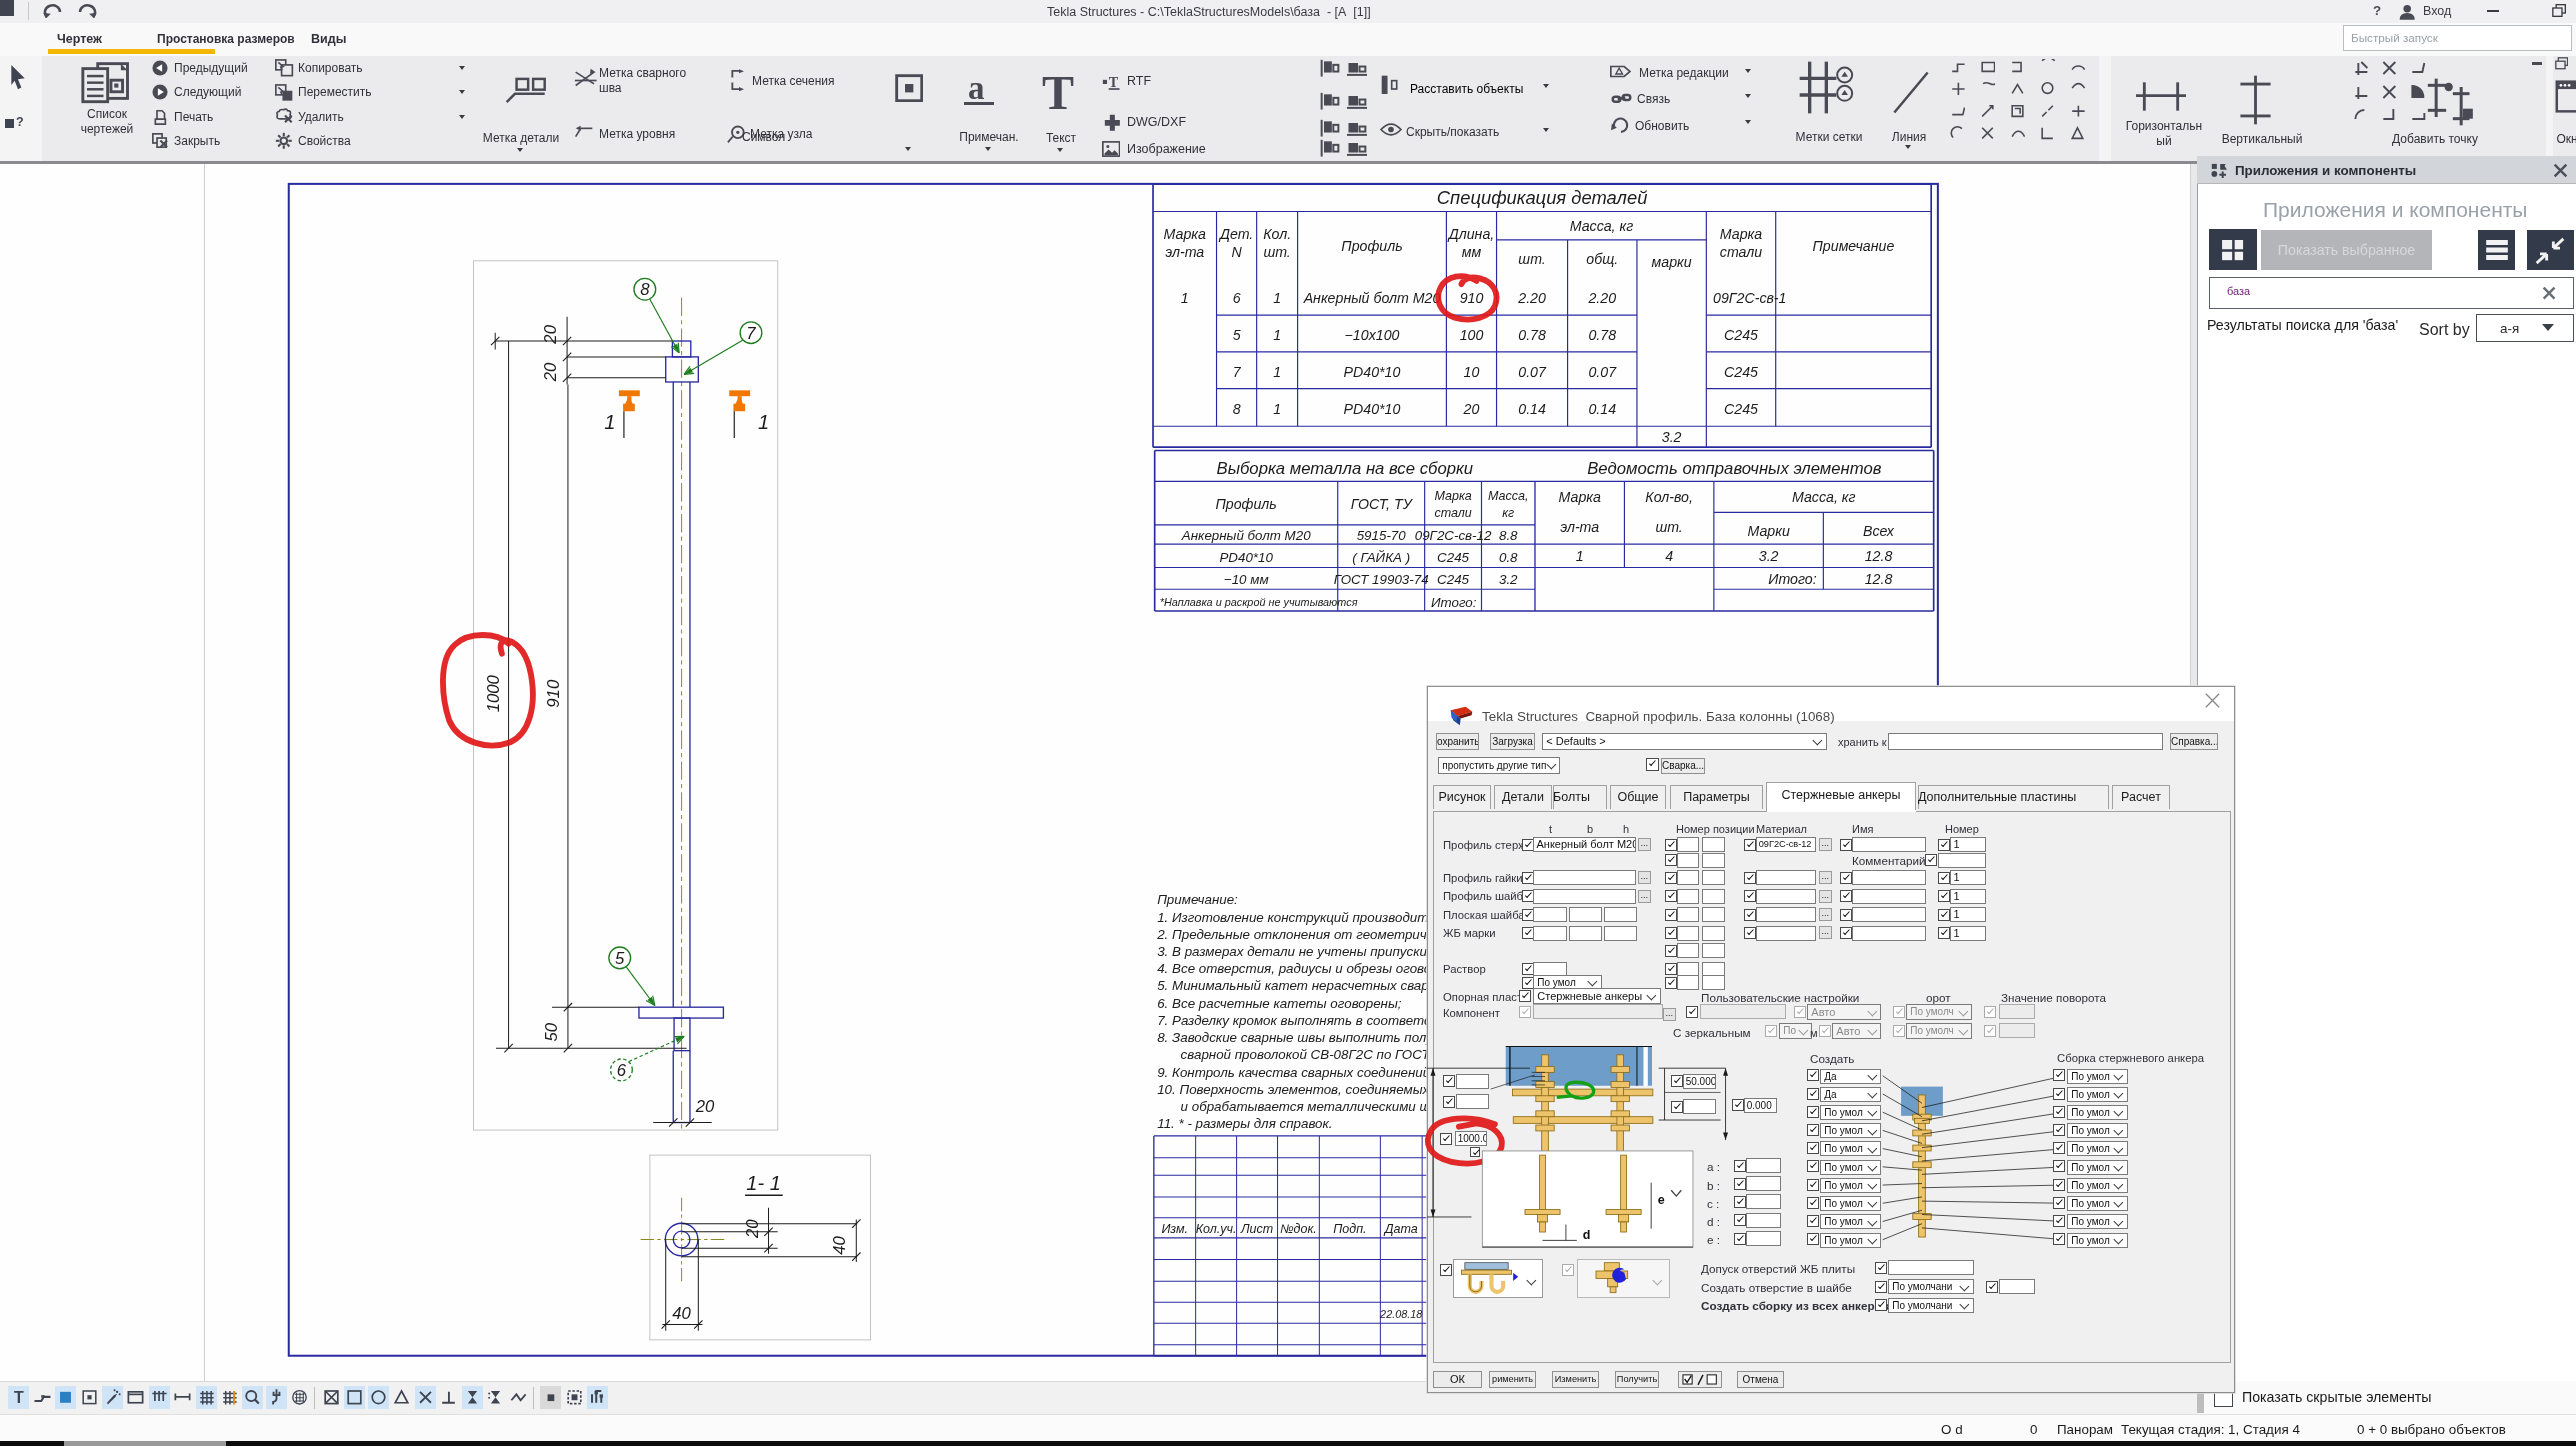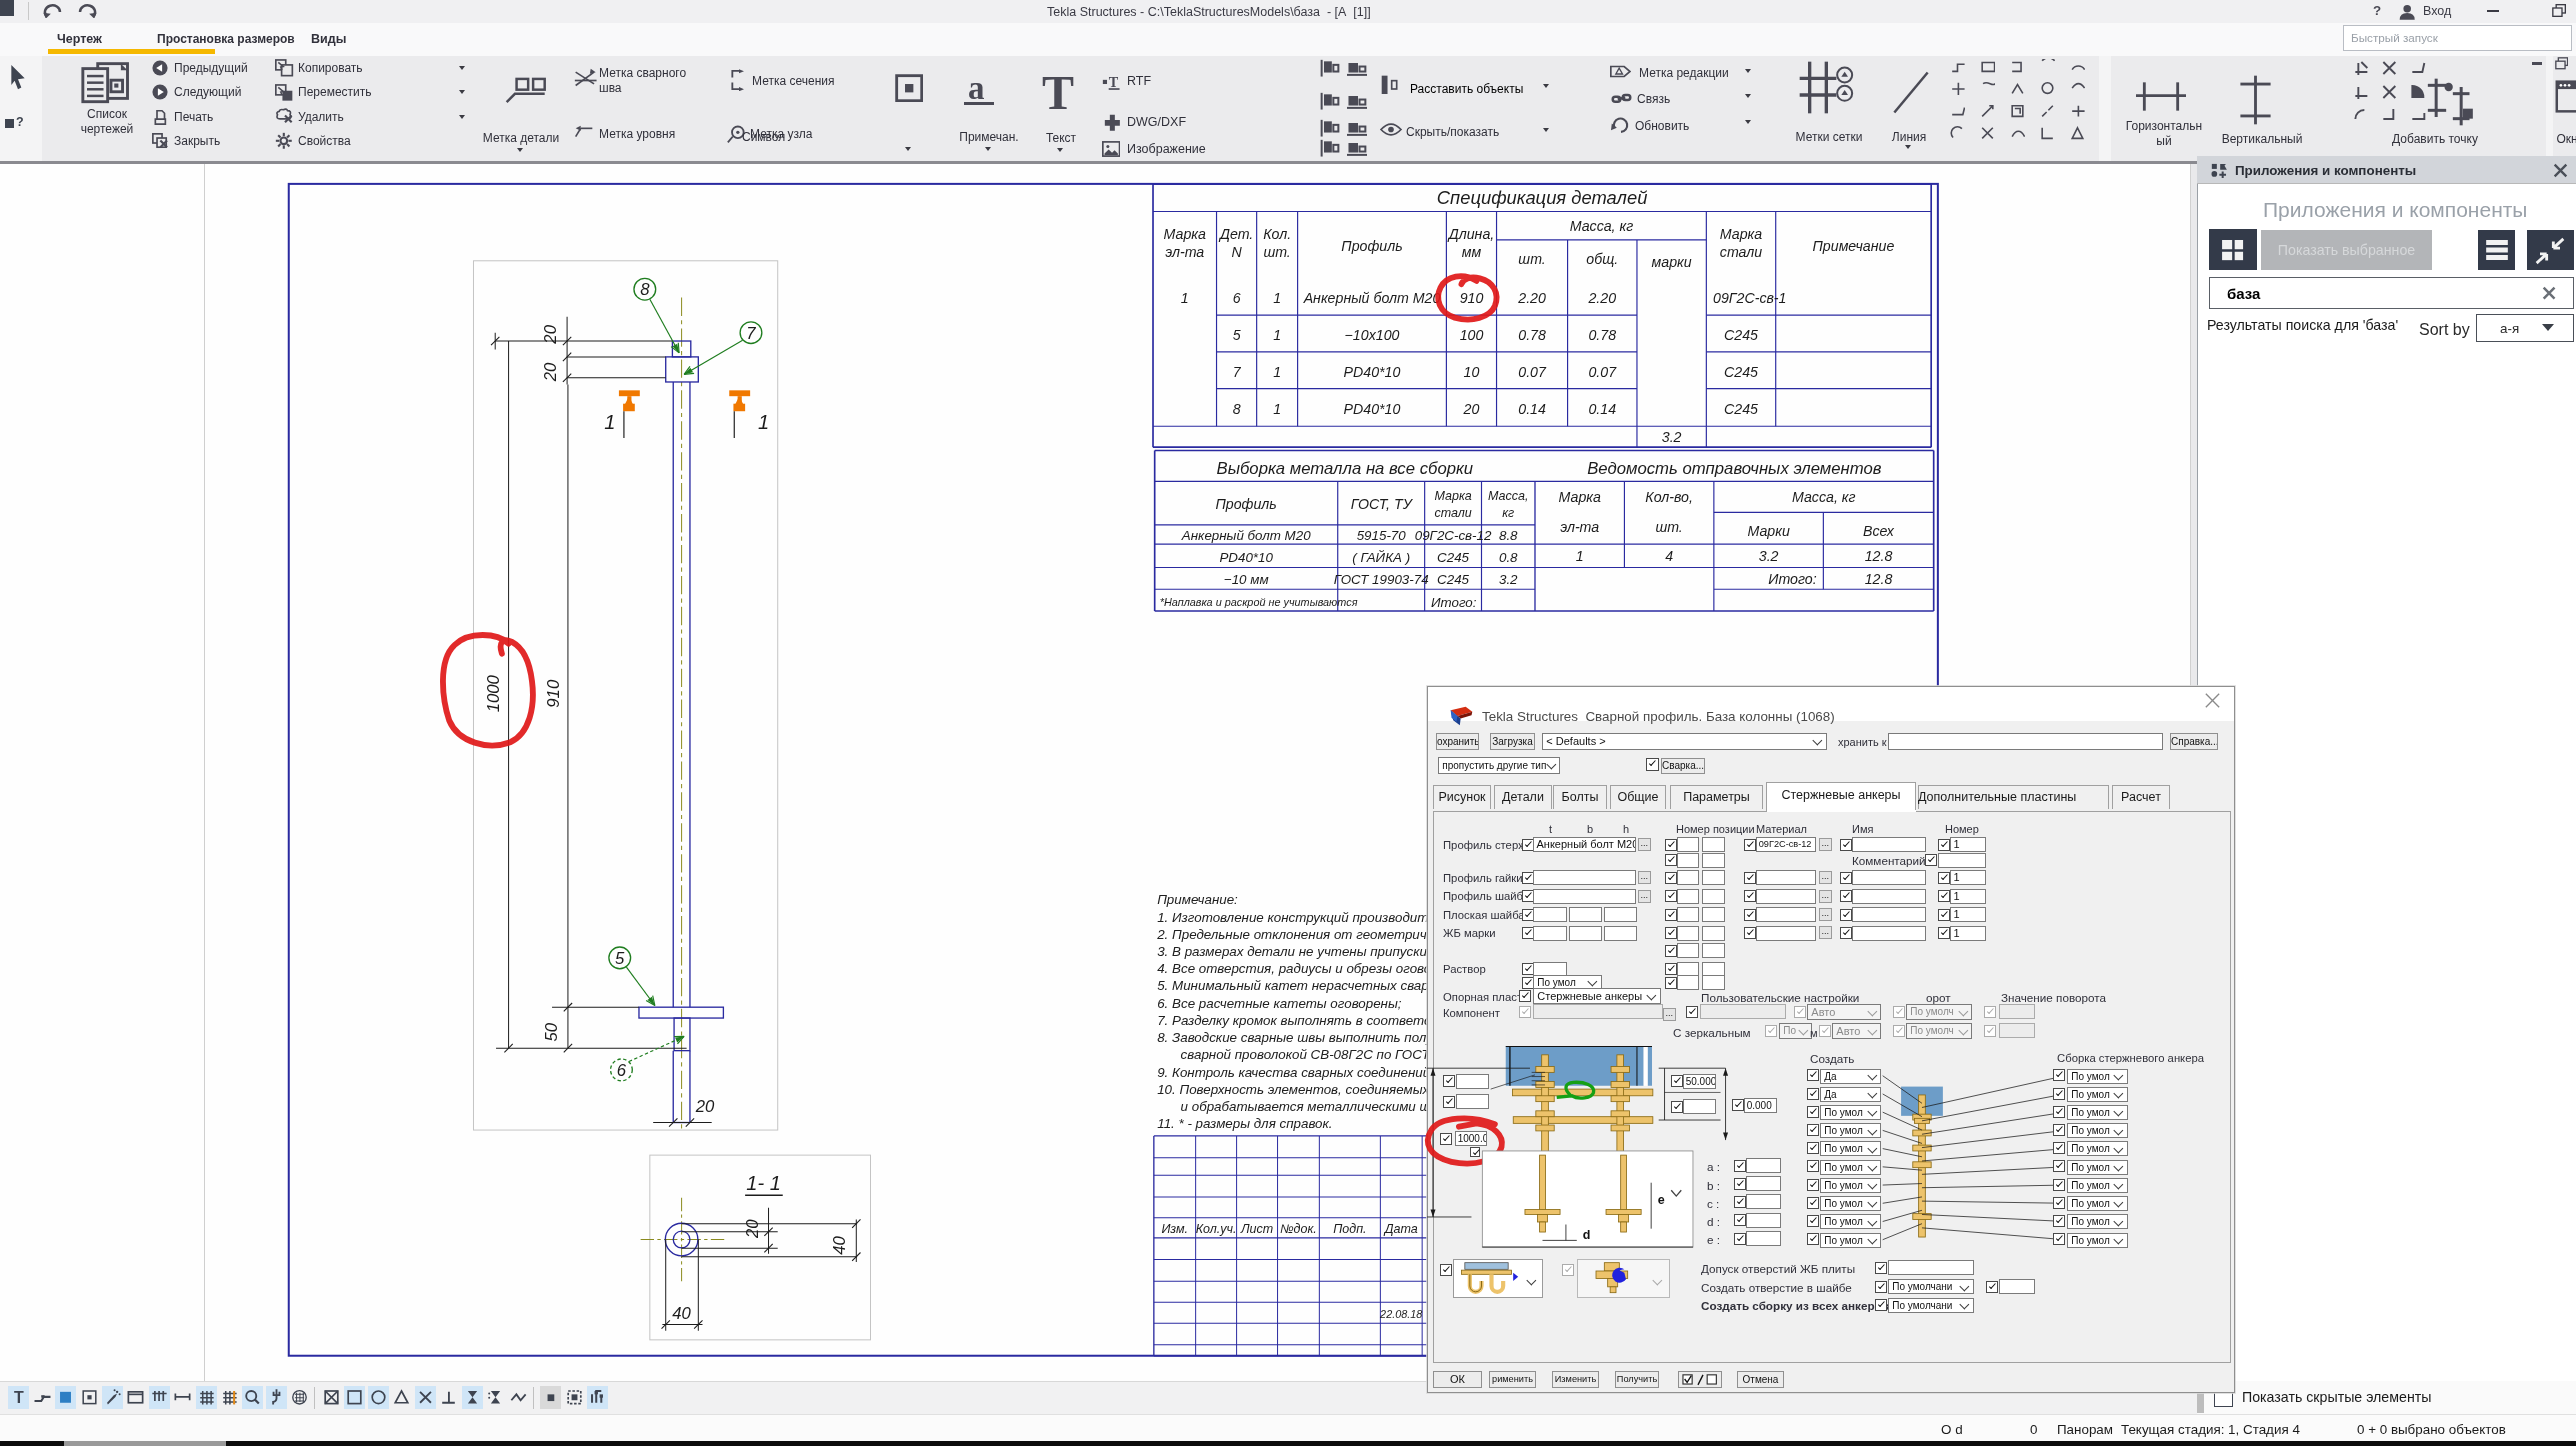--- a/index.html
+++ b/index.html
@@ -728,21 +728,21 @@
 <div class="ch" style="left:1548px;top:761px;border-color:#3c3c3c"></div>
 <div class="cb" style="left:1646px;top:758px;width:13.4px;height:13.4px">
         <i></i>
       </div>
 <div class="bt" style="left:1661px;top:758px;width:44px;height:16px;line-height:14.2px;font-size:10px">Сварка....</div>
 <div class="a" style="left:1433px;top:785px;width:58px;height:24px;background:#f0f0f0;border:0.8px solid #a0a0a0;border-bottom:none"></div>
 <div class="lb" style="left:1433px;top:790px;width:58px;text-align:center;font-size:12.5px;color:#1a1a1a">Рисунок</div>
 <div class="a" style="left:1494px;top:785px;width:58px;height:24px;background:#f0f0f0;border:0.8px solid #a0a0a0;border-bottom:none"></div>
 <div class="lb" style="left:1494px;top:790px;width:58px;text-align:center;font-size:12.5px;color:#1a1a1a">Детали</div>
 <div class="a" style="left:1553px;top:785px;width:54px;height:24px;background:#f0f0f0;border:0.8px solid #a0a0a0;border-bottom:none"></div>
-<div class="lb" style="left:1553px;top:790px;width:54px;text-align:center;font-size:12.5px;color:#1a1a1a">Болты</div>
+<div class="lb" style="left:1553px;top:790px;width:54px;text-align:left;font-size:12.5px;color:#1a1a1a">Болты</div>
 <div class="a" style="left:1610px;top:785px;width:56px;height:24px;background:#f0f0f0;border:0.8px solid #a0a0a0;border-bottom:none"></div>
 <div class="lb" style="left:1610px;top:790px;width:56px;text-align:center;font-size:12.5px;color:#1a1a1a">Общие</div>
 <div class="a" style="left:1670px;top:785px;width:93px;height:24px;background:#f0f0f0;border:0.8px solid #a0a0a0;border-bottom:none"></div>
 <div class="lb" style="left:1670px;top:790px;width:93px;text-align:center;font-size:12.5px;color:#1a1a1a">Параметры</div>
 <div class="a" style="left:1766px;top:782px;width:150px;height:29px;background:#fff;border:0.8px solid #a0a0a0;border-bottom:none"></div>
 <div class="lb" style="left:1766px;top:788px;width:150px;text-align:center;font-size:12.5px;color:#1a1a1a">Стержневые анкеры</div>
 <div class="a" style="left:1918px;top:785px;width:191px;height:24px;background:#f0f0f0;border:0.8px solid #a0a0a0;border-bottom:none"></div>
 <div class="lb" style="left:1918px;top:790px;width:191px;text-align:left;font-size:12.5px;color:#1a1a1a">Дополнительные пластины</div>
 <div class="a" style="left:2112px;top:785px;width:58px;height:24px;background:#f0f0f0;border:0.8px solid #a0a0a0;border-bottom:none"></div>
 <div class="lb" style="left:2112px;top:790px;width:58px;text-align:center;font-size:12.5px;color:#1a1a1a">Расчет</div>
@@ -1297,21 +1297,21 @@
         <rect x="0" y="0" width="26" height="6" fill="#f2f2f2"></rect>
         <rect x="0" y="9" width="26" height="6" fill="#f2f2f2"></rect>
         <rect x="0" y="18" width="26" height="6" fill="#f2f2f2"></rect>
       </svg>
 <div class="a" style="left:2527px;top:230px;width:47px;height:40px;background:#333a49"></div>
 <svg class="a" style="left:2535px;top:237px" width="30" height="28" viewBox="0 0 36 33">
         <path d="M34 2 L22 13 M22 13 v-8 M22 13 h8" stroke="#f2f2f2" stroke-width="3.4" fill="none"></path>
         <path d="M2 31 L14 20 M14 20 v8 M14 20 h-8" stroke="#f2f2f2" stroke-width="3.4" fill="none"></path>
       </svg>
 <div class="a" style="left:2209px;top:277px;width:365px;height:32px;background:#fff;border:1.7px solid #5a5f66"></div>
-<div class="lb" style="left:2227px;top:285px;font-size:15px;color:#000000;font-weight:bold;font-style:normal;letter-spacing:0px">база</div>
+<div class="lb" style="left:2227px;top:285px;font-size:11px;color:#701a75;font-weight:normal;font-style:normal;letter-spacing:0px">база</div>
 <svg class="a" style="left:2542px;top:286px" width="14.2" height="14.2" viewBox="0 0 17 17">
         <path d="M2 2 L15 15 M15 2 L2 15" stroke="#6a6f76" stroke-width="3"></path>
       </svg>
 <div class="lb" style="left:2207px;top:317px;font-size:14.2px;color:#1a1a1a;font-weight:normal;font-style:normal;letter-spacing:0px">Результаты поиска для 'база'</div>
 <div class="lb" style="left:2419px;top:321px;font-size:16px;color:#2a2a2a;font-weight:normal;font-style:normal;letter-spacing:0px">Sort by</div>
 <div class="a" style="left:2476px;top:314px;width:98px;height:28px;background:#fff;border:1.7px solid #4a4f58"></div>
 <div class="lb" style="left:2500px;top:321px;font-size:13.4px;color:#2a2a2a;font-weight:normal;font-style:normal;letter-spacing:0px">а-я</div>
 <div class="tri" style="left:2542px;top:324px;border-left-width:6.7px;border-right-width:6.7px;border-top-width:7.5px;border-top-color:#3a3f48"></div>
 </div>
     <div class="a" style="left:0;top:0;width:2576px;height:1446px;z-index:25">

